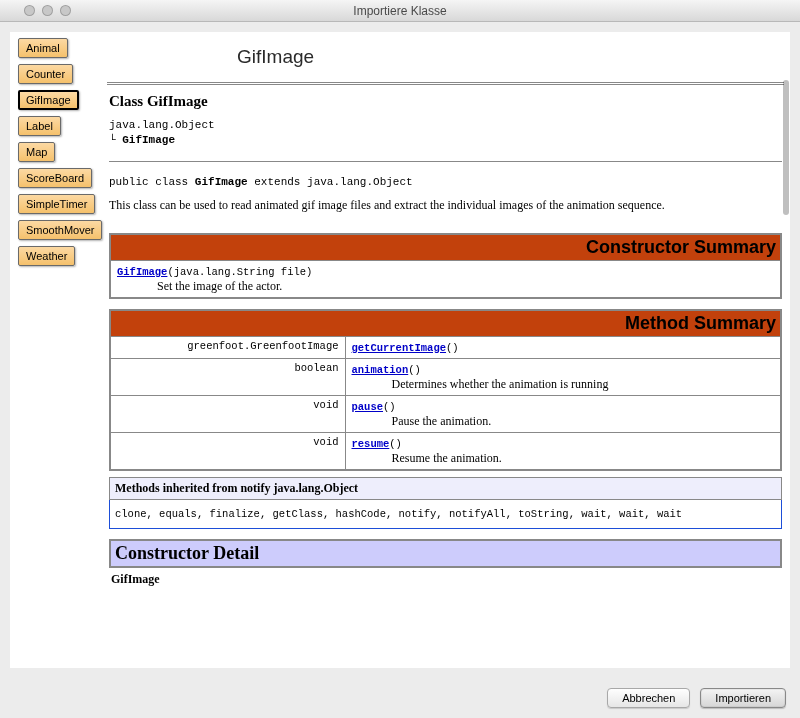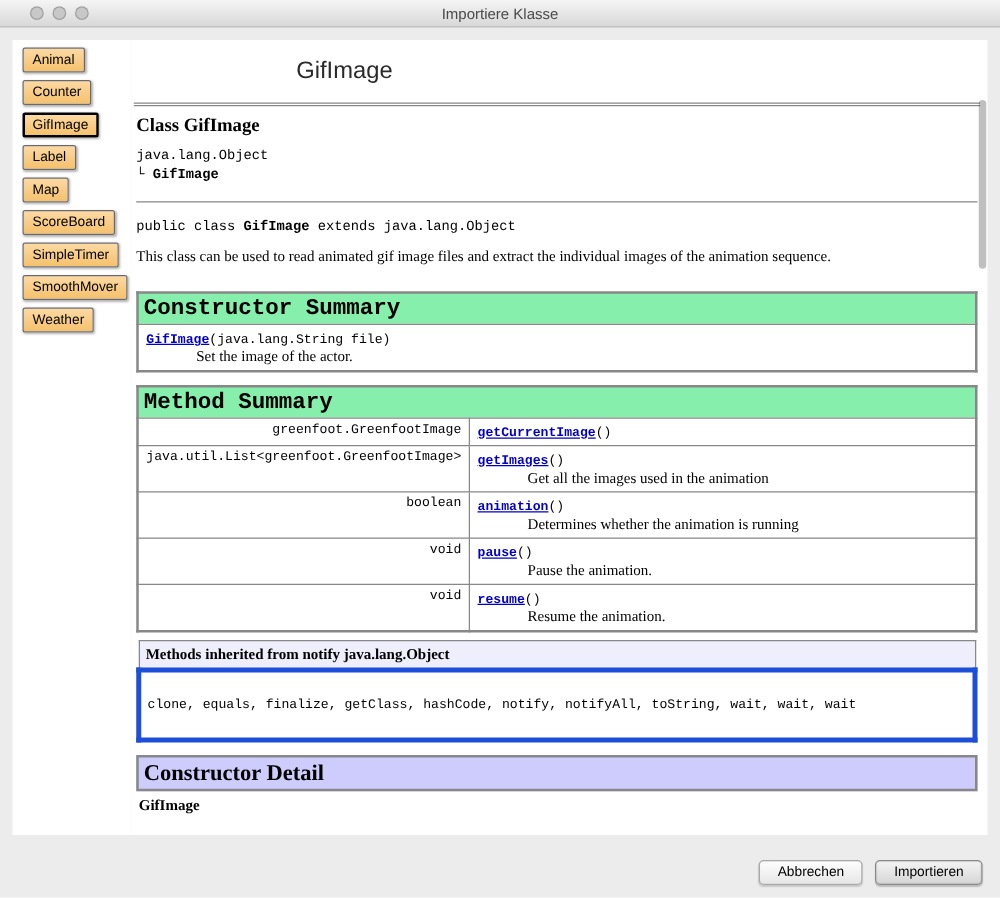--- a/index.html
+++ b/index.html
@@ -124,25 +124,25 @@
       font-size: 12px;
       margin-bottom: 20px;
     }
     .summary-table {
       width: 100%;
       border-collapse: collapse;
       border: 2px solid #888;
       margin: 10px 0 3px 0;
     }
     .summary-table th {
-      background: #86efac;
-      font-family: Liberation Mono, monospace;
+      background: #c2410c;
+      font-family: Liberation Sans, sans-serif;
       font-size: 18px;
       font-weight: bold;
-      text-align: left;
+      text-align: right;
       padding: 2px 4px;
       border: 1px solid #888;
     }
     .summary-table td {
       border: 1px solid #888;
       padding: 3px 6px;
       vertical-align: top;
     }
     .summary-table .ret-col {
       text-align: right;
@@ -179,22 +179,22 @@
       font-family: "Times New Roman", serif;
       font-size: 12px;
       font-weight: bold;
       text-align: left;
       padding: 3px 5px;
       border: 1px solid #888;
     }
     .inherited-table .ih-body {
       font-family: Monaco, "Courier New", monospace;
       font-size: 10.5px;
-      padding: 20px 5px;
-      border: 4px solid #1d4ed8;
+      padding: 8px 5px;
+      border: 1px solid #1d4ed8;
     }
     .detail-heading {
       background: #cdccfc;
       font-family: "Times New Roman", serif;
       font-size: 18px;
       font-weight: bold;
       padding: 2px 4px;
       border: 2px solid #888;
       margin-top: 10px;
     }
@@ -307,27 +307,20 @@
               <th colspan="2">Method Summary</th>
             </tr>
 
         <tr>
           <td class="ret-col">greenfoot.GreenfootImage</td>
           <td class="desc-col">
             <span class="sig"><a class="method-link">getCurrentImage</a><span>()</span></span>
           </td>
         </tr>
         <tr>
-          <td class="ret-col">java.util.List&lt;greenfoot.GreenfootImage&gt;</td>
-          <td class="desc-col">
-            <span class="sig"><a class="method-link">getImages</a><span>()</span></span>
-            <div class="desc-text">Get all the images used in the animation</div>
-          </td>
-        </tr>
-        <tr>
           <td class="ret-col">boolean</td>
           <td class="desc-col">
             <span class="sig"><a class="method-link">animation</a><span>()</span></span>
             <div class="desc-text">Determines whether the animation is running</div>
           </td>
         </tr>
         <tr>
           <td class="ret-col">void</td>
           <td class="desc-col">
             <span class="sig"><a class="method-link">pause</a><span>()</span></span>

